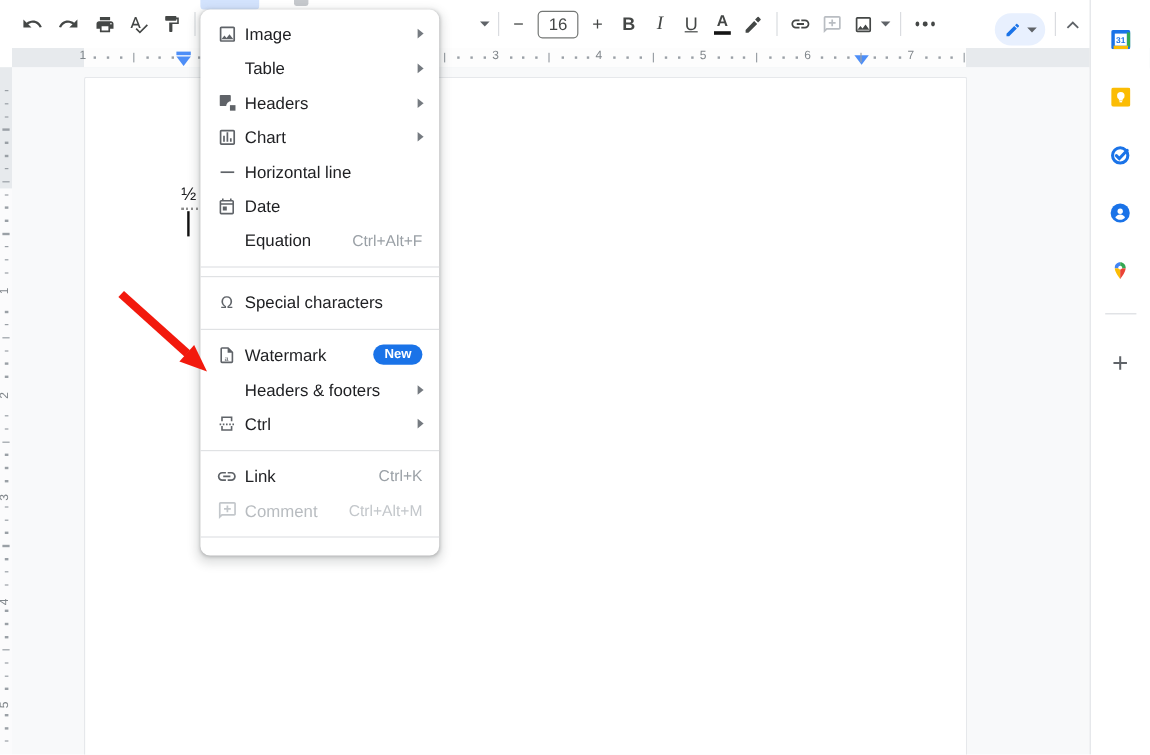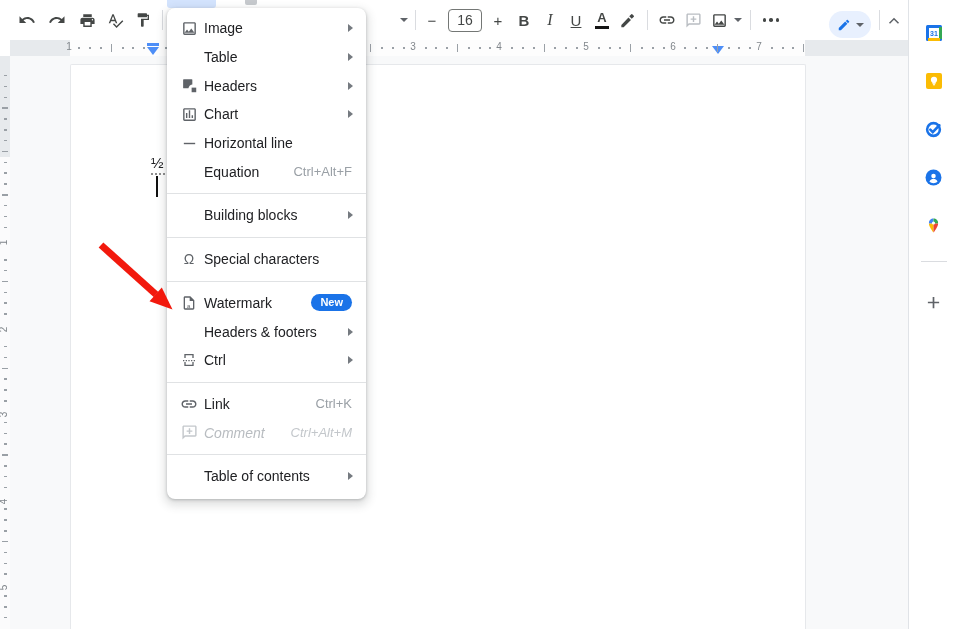--- a/index.html
+++ b/index.html
@@ -66,21 +66,21 @@
   .mi .ic{width:18px;margin-left:13px;display:flex;align-items:center;justify-content:center;
           color:#5f6368;flex:none;}
   .mi .lb{margin-left:6px;white-space:nowrap;text-align:center;}
   .mi .sp{flex:1;}
   .mi .sc{font-size:13px;color:#9aa0a6;margin-right:14px;}
   .mi .arr{width:0;height:0;border-left:5px solid #757a80;border-top:4px solid transparent;
            border-bottom:4px solid transparent;margin-right:13px;}
   .mi .badge{background:#1a73e8;color:#fff;font-size:11px;font-weight:700;padding:3px 9px;
              border-radius:10px;margin-right:14px;line-height:1;}
   .msep{height:1px;background:#e0e2e4;margin:7px 0;}
-  .mi.disabled{color:#b8bcc0;font-style:italic;}
+  .mi.disabled{color:#b8bcc0;}
   .mi.disabled .ic{color:#c3c7cb;}
   .mi.disabled .sc{color:#c3c7cb;}
   .gi{font-size:14px;line-height:1;}
 
   
   .sidebar{position:absolute;left:908px;top:0;width:50px;height:629px;background:#fff;
            border-left:1px solid #e0e3e7;display:flex;flex-direction:column;align-items:center;
            padding-top:9px;box-sizing:border-box;}
   .side-item{width:48px;height:48px;display:flex;align-items:center;justify-content:center;}
   .side-divider{width:26px;height:1px;background:#dadce0;margin:12px 0;}
@@ -376,32 +376,35 @@
       <div class="mi">
         <span class="ic">
           <svg viewBox="0 0 24 24" width="17" height="17">
             <rect x="4" y="11" width="16" height="2" fill="currentColor"></rect>
           </svg>
         </span>
         <span class="lb">Horizontal line</span>
         <span class="sp"></span>
       </div>
       <div class="mi">
+        <span class="ic">
+          <svg viewBox="0 0 24 24" width="16" height="16">
+            <path fill="currentColor" d="M19 4h-1V2h-2v2H8V2H6v2H5c-1.1 0-2 .9-2 2v14c0 1.1.9 2 2 2h14c1.1 0 2-.9 2-2V6c0-1.1-.9-2-2-2zm0 16H5V10h14v10zM5 8V6h14v2H5zm2 4h5v5H7z"></path>
+          </svg>
+        </span>
+        <span class="lb">Date</span>
+        <span class="sp"></span>
+      </div>
+      <div class="mi">
         <span class="ic"></span>
         <span class="lb">Equation</span>
         <span class="sp"></span>
         <span class="sc">Ctrl+Alt+F</span>
       </div>
       <div class="msep"></div>
-      <div class="mi">
-        <span class="ic"></span>
-        <span class="lb">Building blocks</span>
-        <span class="sp"></span>
-        <span class="arr"></span>
-      </div>
       <div class="msep"></div>
       <div class="mi">
         <span class="ic">
           <span class="gi">Ω</span>
         </span>
         <span class="lb">Special characters</span>
         <span class="sp"></span>
       </div>
       <div class="msep"></div>
       <div class="mi">
@@ -446,26 +449,20 @@
         <span class="ic">
           <svg viewBox="0 0 24 24" width="17" height="17">
             <path fill="currentColor" d="M20 2H4c-1.1 0-2 .9-2 2v18l4-4h14c1.1 0 2-.9 2-2V4c0-1.1-.9-2-2-2zm0 14H5.2L4 17.2V4h16v12zM11 6h2v3h3v2h-3v3h-2v-3H8V9h3V6z"></path>
           </svg>
         </span>
         <span class="lb">Comment</span>
         <span class="sp"></span>
         <span class="sc">Ctrl+Alt+M</span>
       </div>
       <div class="msep"></div>
-      <div class="mi">
-        <span class="ic"></span>
-        <span class="lb">Table of contents</span>
-        <span class="sp"></span>
-        <span class="arr"></span>
-      </div>
     </div>
 
   <div class="sidebar" id="side-panel">
       <div class="side-item">
         <svg viewBox="0 0 16 16" width="16" height="16">
           <rect width="16" height="16" rx="1.5" fill="#1a73e8"></rect>
           <rect x="13" y="2" width="3" height="12" fill="#34a853"></rect>
           <rect x="2" y="13" width="12" height="3" fill="#fbbc04"></rect>
           <rect x="3" y="3" width="10" height="10" fill="#fff"></rect>
           <text x="8" y="10.8" font-size="7" font-weight="bold" fill="#1a73e8" text-anchor="middle" font-family="sans-serif">31</text>

